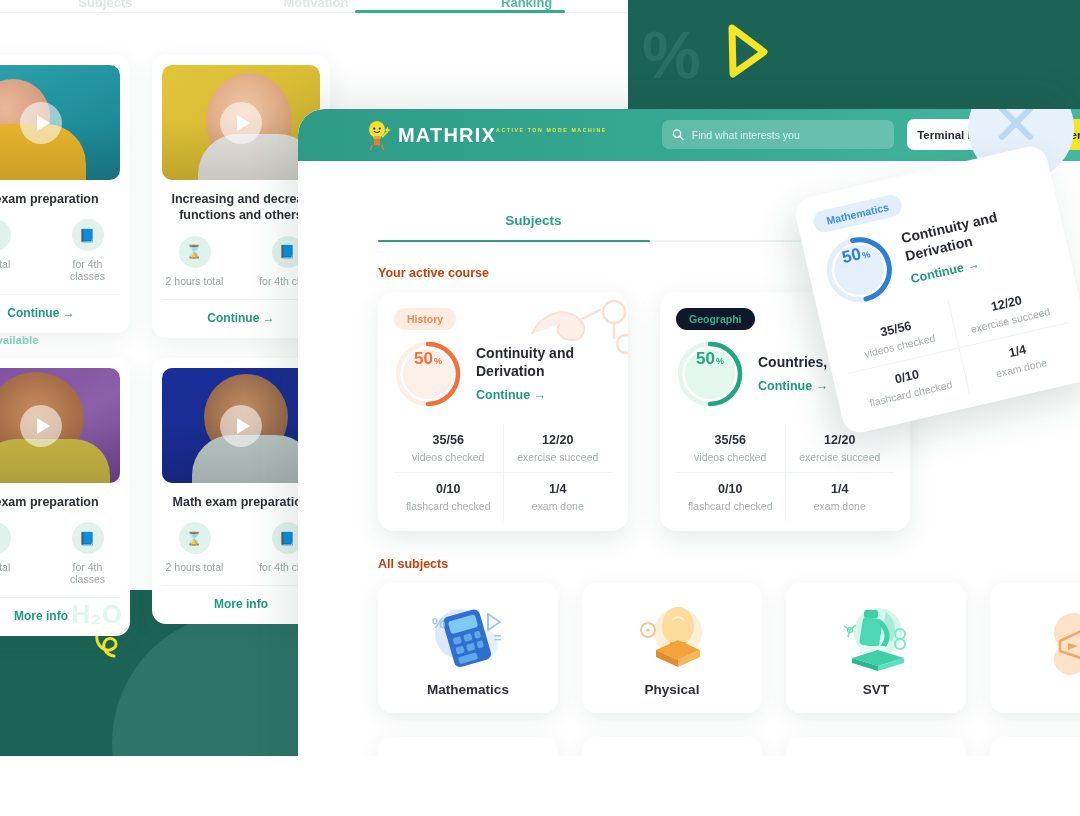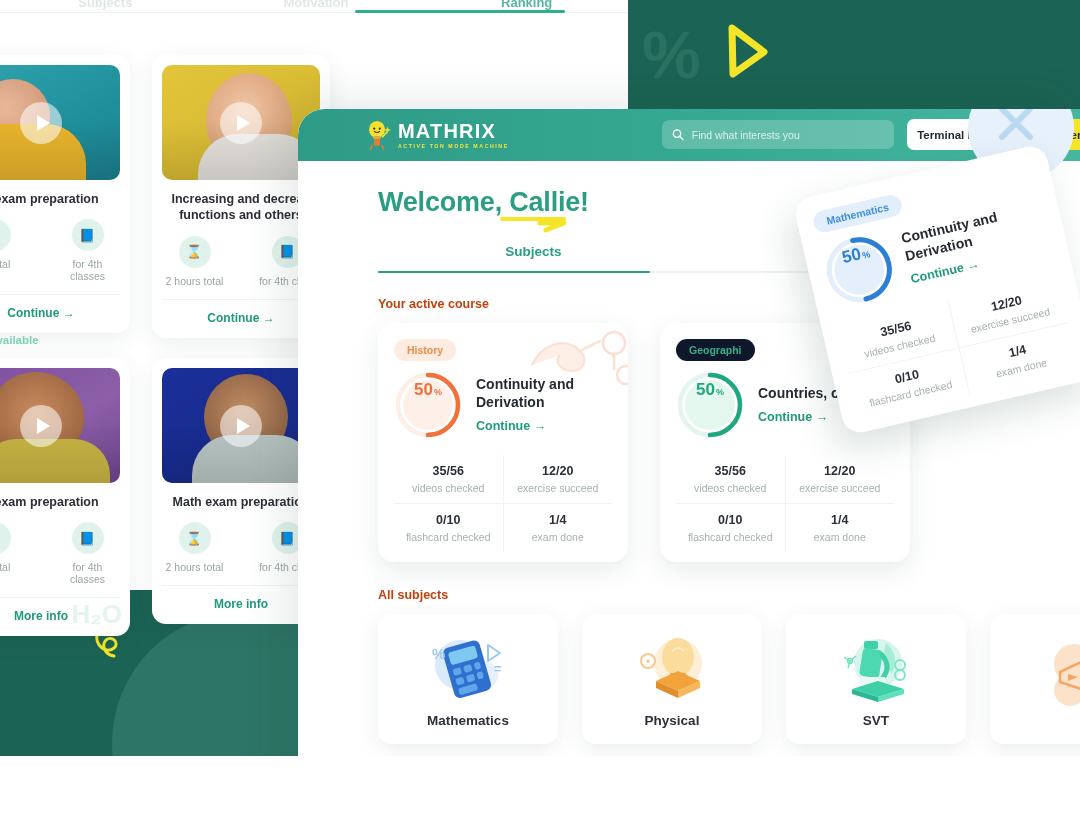--- a/index.html
+++ b/index.html
@@ -126,21 +126,21 @@
     overflow: hidden;
   }
   .app-header {
     position: relative; height: 52px;
     background: linear-gradient(90deg,#2e9b87 0%,#35a891 48%,#46b69f 100%);
     border-top-left-radius: 26px;
     display: flex; align-items: center; padding: 0 0 0 68px; gap: 14px;
   }
   .logo { display: flex; align-items: center; gap: 6px; }
   .logo .bulb { width: 26px; height: 30px; position: relative; }
-  .logo-text { display: flex; flex-direction: column; line-height: 1; }
+  .logo-text { display: flex; flex-direction: row; line-height: 1; }
   .logo-name {
     font-size: 20px; font-weight: 800; color: #ffffff; letter-spacing: 1.2px;
   }
   .logo-tag {
     font-size: 5.2px; font-weight: 700; color: #f2e63f; letter-spacing: 1.6px;
     margin-top: 3px;
   }
   .search {
     position: absolute; left: 364px; top: 11px; width: 232px; height: 29px;
     background: rgba(255,255,255,.22); border-radius: 7px;
@@ -431,27 +431,20 @@
         </svg>
       </div>
 
       <div class="premium-btn">
         <span>Get Premium</span>
       </div>
     </div>
 
     <div class="app-body">
 
-      <div class="welcome">
-        <span>Welcome, </span><span class="name">Callie!</span>
-        <svg class="underline" viewBox="0 0 70 20">
-          <path d="M2 6 L64 6" stroke="#f5e529" stroke-width="4" stroke-linecap="round"></path>
-          <path d="M40 10 L64 10 L46 17" stroke="#f5e529" stroke-width="5" fill="none" stroke-linecap="round" stroke-linejoin="round"></path>
-        </svg>
-      </div>
 
       <div class="tabs">
         <div class="tab active">Subjects</div>
         <div class="tab">Motivation</div>
         <div class="tabs-track"></div>
         <div class="tabs-ind"></div>
       </div>
 
       <div class="section-label">Your active course</div>
 

